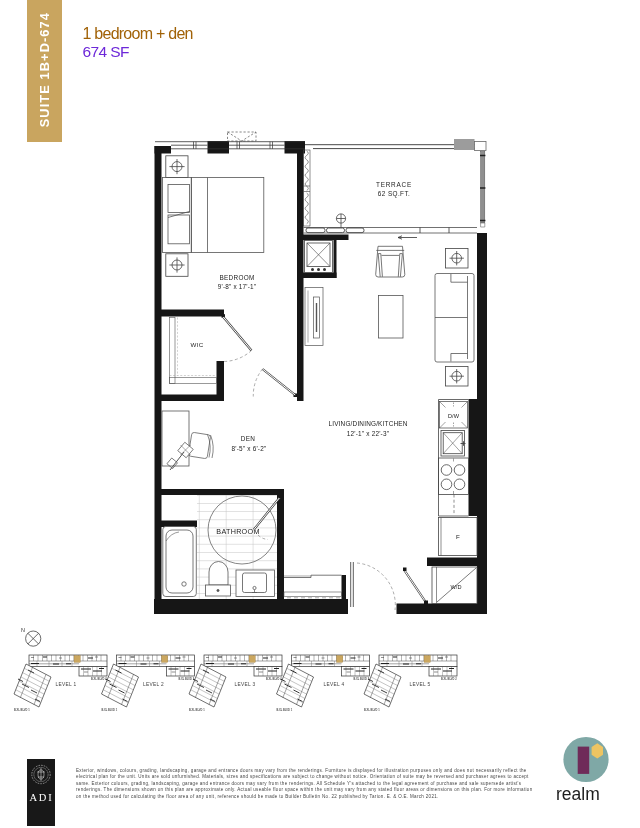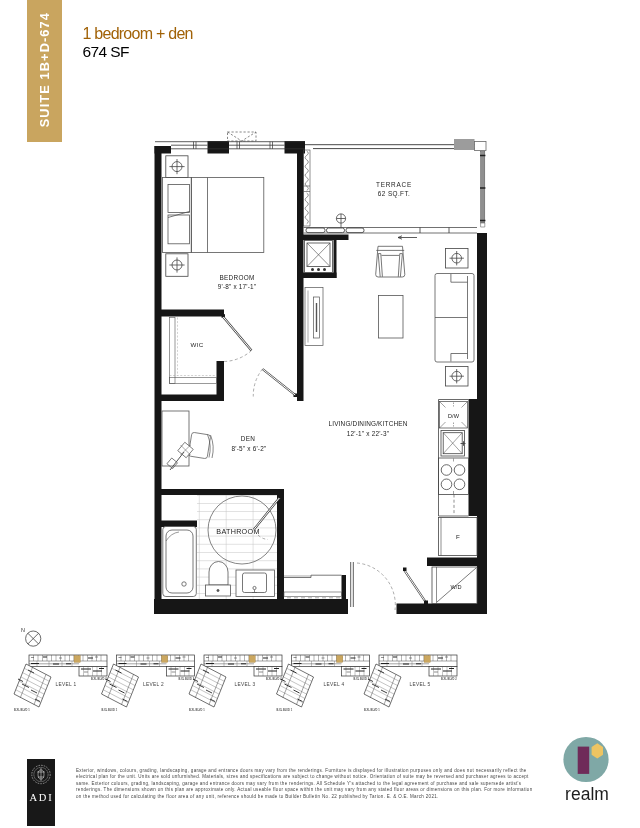--- a/index.html
+++ b/index.html
@@ -11,21 +11,21 @@
 <div id="page">
 
 <div class="abs" style="left:26.5px;top:0;width:35px;height:142px;background:#c9a55f;"></div>
 
 <div class="abs" style="left:26.5px;top:0;width:35px;height:140px;display:flex;align-items:center;justify-content:center;">
  <span style="writing-mode:vertical-rl;transform:rotate(180deg);color:#fff;font-size:12.8px;font-weight:bold;letter-spacing:1.1px;white-space:nowrap;">SUITE 1B+D-674</span>
 </div>
 
 <div class="abs" style="left:82.5px;top:25.2px;font-size:16px;letter-spacing:-0.75px;color:#a16207;">1 bedroom + den</div>
 
-<div class="abs" style="left:82.5px;top:42.9px;font-size:15.5px;letter-spacing:-0.6px;color:#000000;">674 SF</div>
+<div class="abs" style="left:82.5px;top:42.9px;font-size:15.5px;letter-spacing:-0.6px;color:#6d28d9;">674 SF</div>
 <svg class="abs" style="left:0;top:0;" width="640" height="828" viewBox="0 0 640 828">
 <g fill="#161616" stroke="none">
 
 <rect x="154.5" y="146" width="7" height="468"></rect>
 
 <rect x="154.5" y="146" width="16.5" height="7.5"></rect>
 
 <rect x="207.5" y="141" width="21.5" height="12.5"></rect>
 
 <rect x="284.5" y="141" width="20.5" height="12.5"></rect>
@@ -403,14 +403,14 @@
 </svg>
 
 <div class="abs" style="left:76px;top:766.5px;width:940px;font-size:9px;letter-spacing:0.65px;line-height:13px;color:#444;transform:scale(0.5);transform-origin:0 0;">
 <div style="white-space:nowrap;">Exterior, windows, colours, grading, landscaping, garage and entrance doors may vary from the renderings. Furniture is displayed for illustration purposes only and does not necessarily reflect the</div>
 <div style="white-space:nowrap;">electrical plan for the unit. Units are sold unfurnished. Materials, sizes and specifications are subject to change without notice. Orientation of suite may be reversed and purchaser agrees to accept</div>
 <div style="white-space:nowrap;">same. Exterior colours, grading, landscaping, garage and entrance doors may vary from the renderings. All Schedule Y's attached to the legal agreement of purchase and sale supersede artist's</div>
 <div style="white-space:nowrap;">renderings. The dimensions shown on this plan are approximate only. Actual useable floor space within the unit may vary from any stated floor areas or dimensions on this plan. For more information</div>
 <div style="white-space:nowrap;">on the method used for calculating the floor area of any unit, reference should be made to Builder Bulletin No. 22 published by Tarion. E. &amp; O.E. March 2021.</div>
 </div>
 
-<div class="abs" style="left:556px;top:784px;width:62px;text-align:center;font-size:17.5px;color:#1d1d1d;">realm</div>
+<div class="abs" style="left:556px;top:784px;width:62px;font-size:17.5px;color:#1d1d1d;">realm</div>
 </div>
 
 </body></html>

